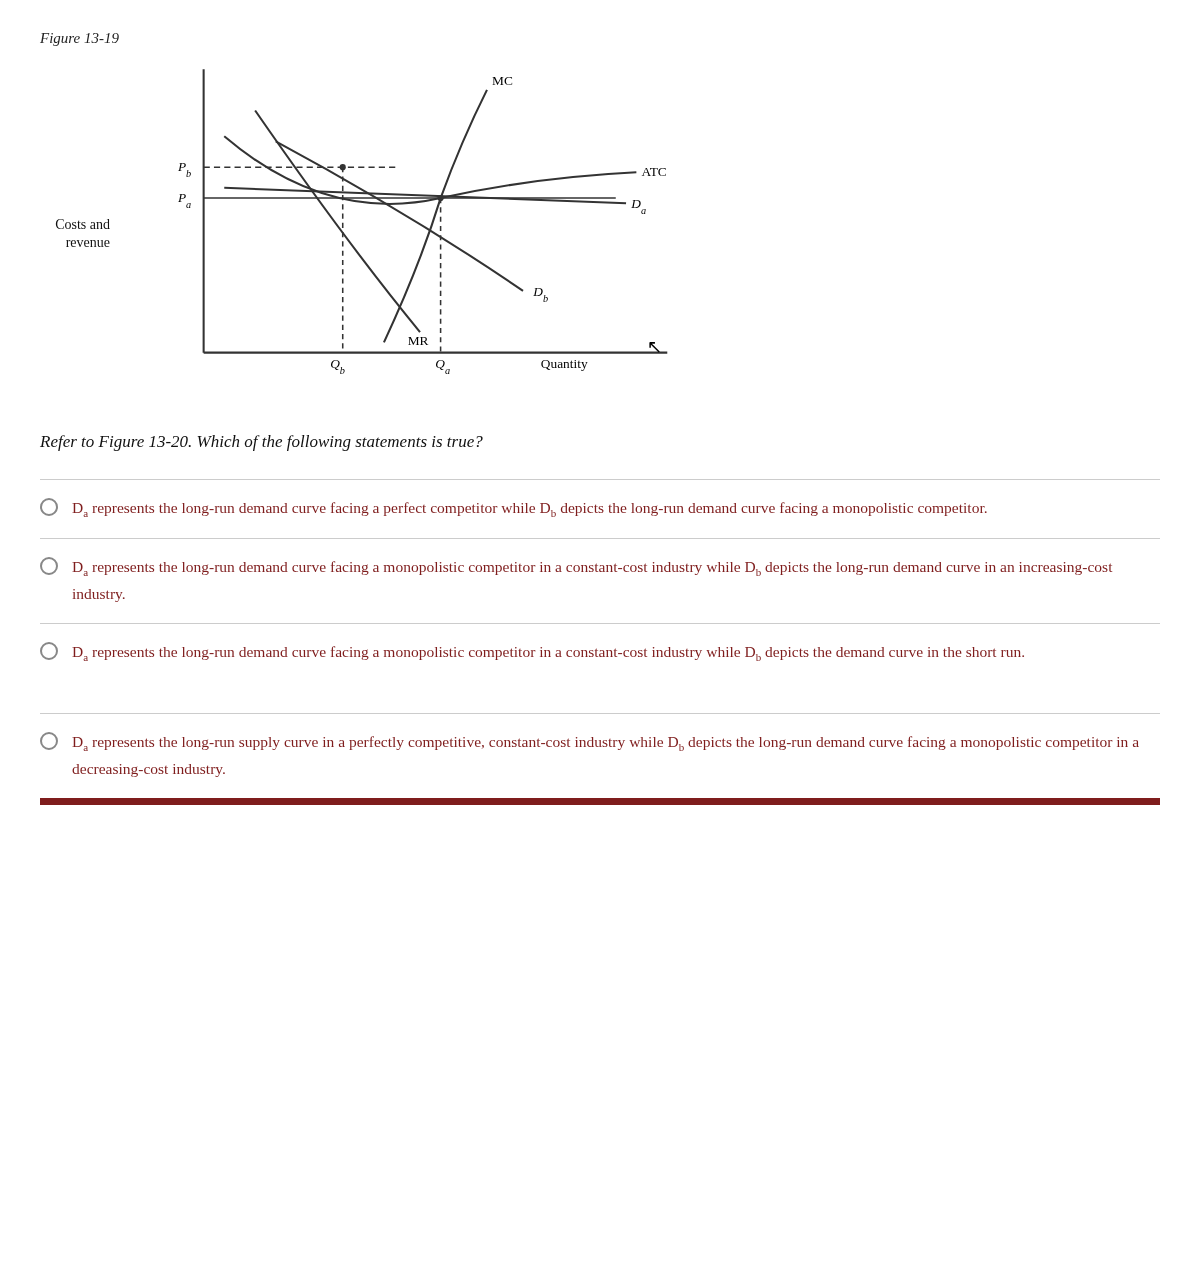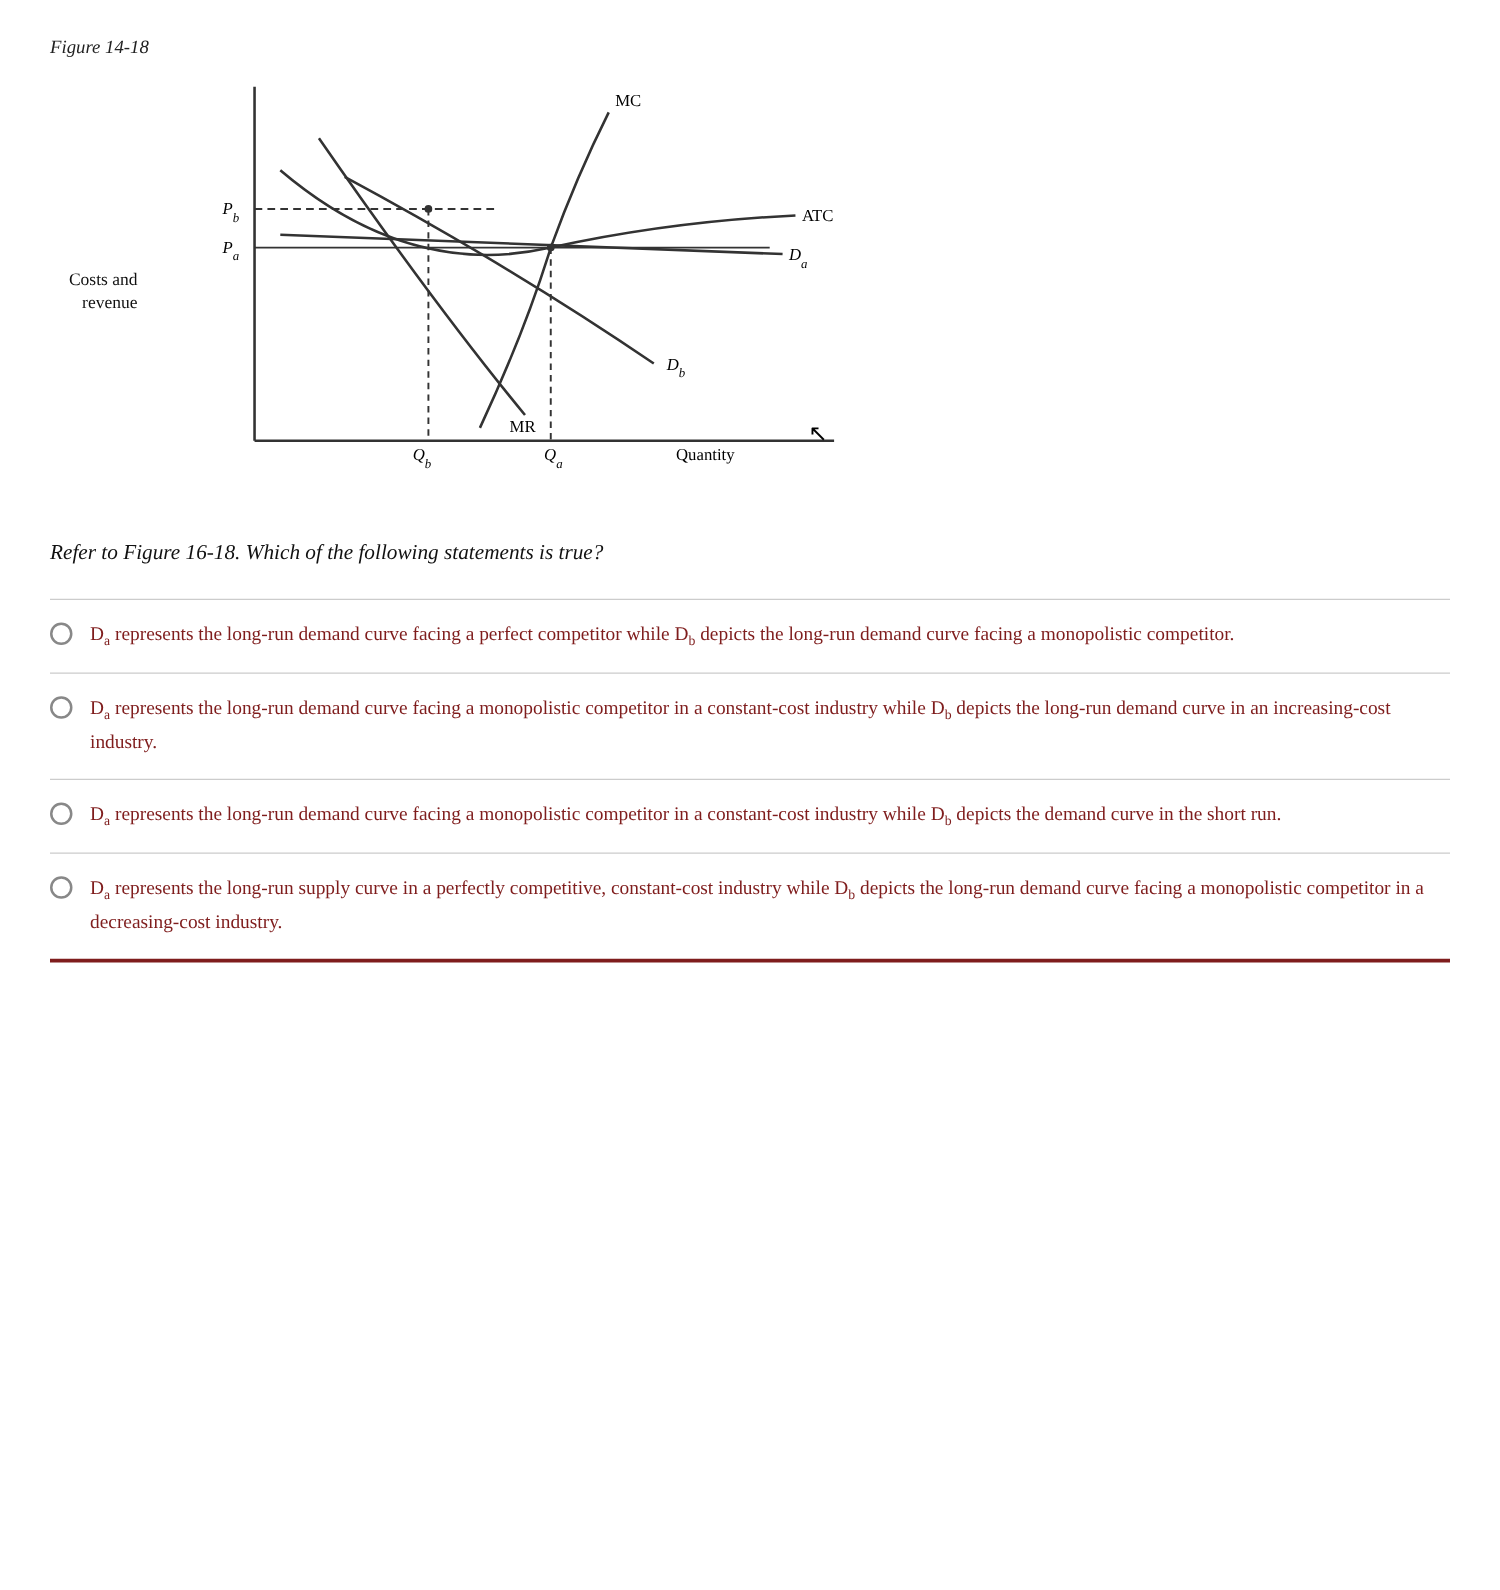--- a/index.html
+++ b/index.html
@@ -52,21 +52,22 @@
     .options-container {
       width: 100%;
     }
     .option-row {
       display: flex;
       align-items: flex-start;
       padding: 16px 0;
       border-top: 1px solid #ccc;
     }
     .option-row:last-child {
-      border-bottom: 3px solid #7f1d1d;
+      border-bottom: 7px solid #7f1d1d;
+      margin-top: 31px;
     }
     .radio-circle {
       width: 18px;
       height: 18px;
       border-radius: 50%;
       border: 2px solid #888;
       flex-shrink: 0;
       margin-top: 2px;
       margin-right: 14px;
       background: #fff;
@@ -76,21 +77,21 @@
       line-height: 1.6;
       color: #7f1d1d;
     }
     .option-text sub {
       font-size: 11px;
     }
   </style>
 </head>
 <body>
 
-<div class="figure-label">Figure 14-18</div>
+<div class="figure-label">Figure 13-19</div>
 
 <div class="chart-area">
   <div class="y-axis-label">Costs and<br>revenue</div>
   <div class="chart-wrapper">
     <svg class="chart-svg" viewBox="0 0 580 330" xmlns="http://www.w3.org/2000/svg">
 
       <line x1="80" y1="10" x2="80" y2="285" stroke="#333" stroke-width="2"></line>
 
       <line x1="80" y1="285" x2="530" y2="285" stroke="#333" stroke-width="2"></line>
 
@@ -134,21 +135,21 @@
 
       <circle cx="310" cy="135" r="3" fill="#333"></circle>
 
       <circle cx="215" cy="105" r="3" fill="#333"></circle>
 
       <text x="510" y="285" font-size="18" font-family="Arial">↖</text>
     </svg>
   </div>
 </div>
 
-<div class="question-text">Refer to Figure 16-18. Which of the following statements is true?</div>
+<div class="question-text">Refer to Figure 13-20. Which of the following statements is true?</div>
 
 <div class="options-container">
 
   <div class="option-row">
     <div class="radio-circle"></div>
     <div class="option-text">
       D<sub>a</sub> represents the long-run demand curve facing a perfect competitor while D<sub>b</sub> depicts the long-run demand curve facing a monopolistic competitor.
     </div>
   </div>
 

